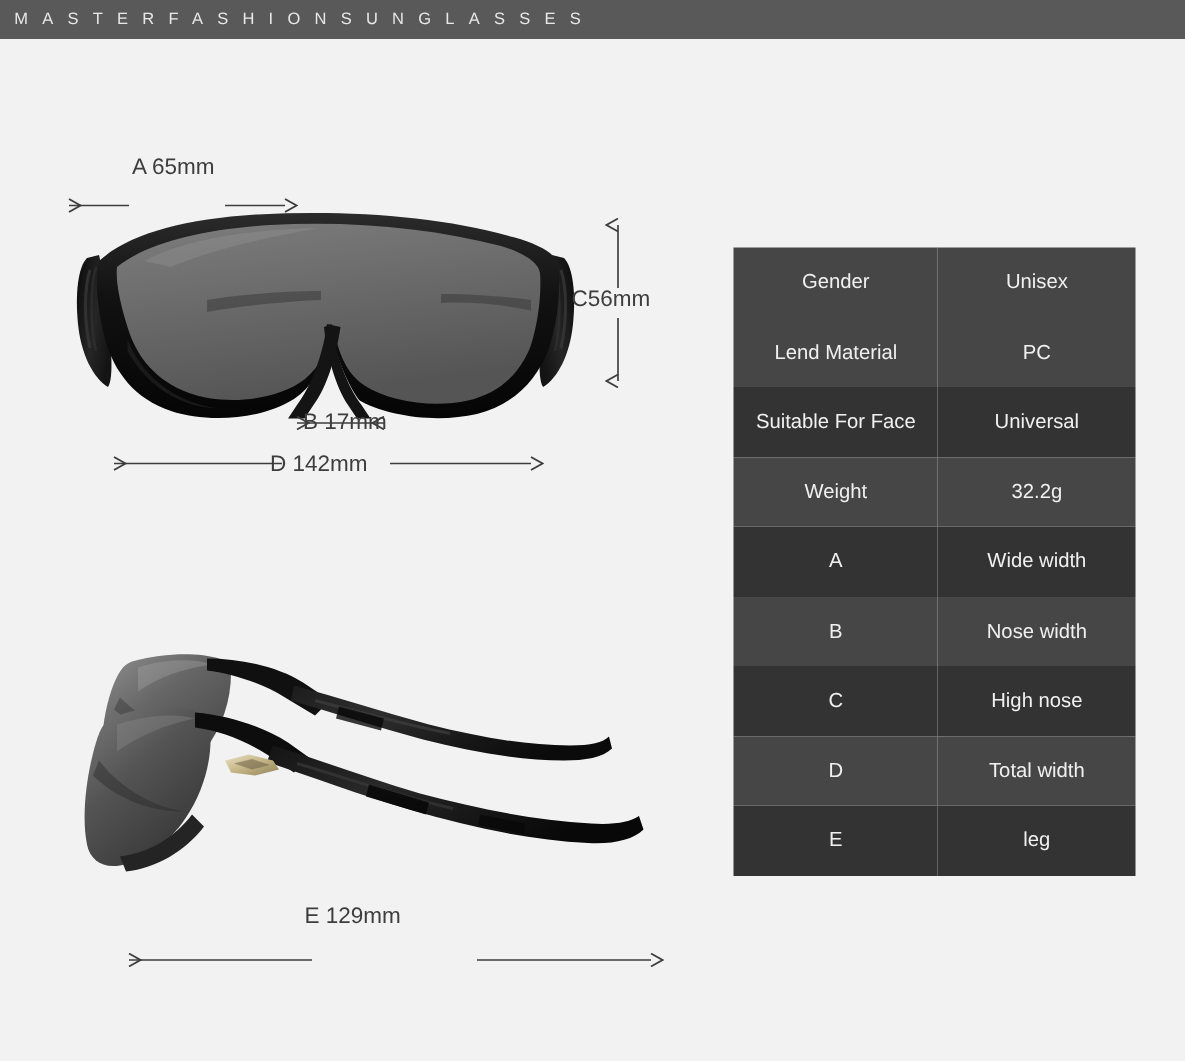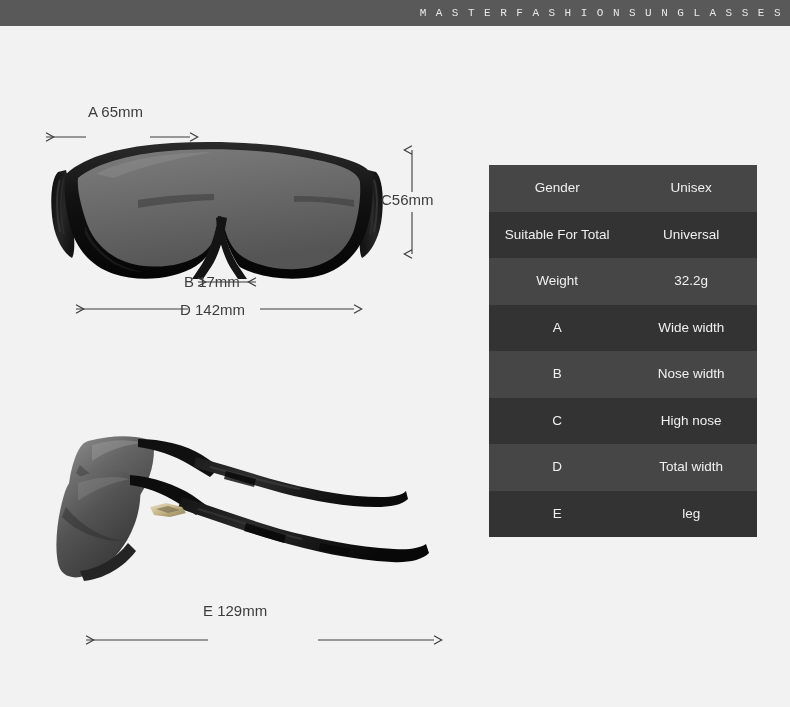--- a/index.html
+++ b/index.html
@@ -16,22 +16,21 @@
   }
 
   
   #brand-bar {
     position: absolute;
     left: 0; top: 0;
     width: 790px; height: 26px;
     background: #595959;
     display: flex;
     align-items: center;
-    justify-content: flex-end;
-    font-family: Liberation Mono, monospace;
+    justify-content: flex-start;
   }
   #brand-bar .brand-text {
     color: #e8e8e8;
     font-size: 11px;
     letter-spacing: 9.5px;
     text-indent: 9.5px;
     font-weight: 400;
     white-space: nowrap;
   }
 
@@ -210,21 +209,21 @@
       </marker>
     </defs>
     <line x1="8" y1="48" x2="8" y2="6" stroke="#3d3d3d" stroke-width="1.1" marker-end="url(#arrU)"></line>
     <line x1="8" y1="68" x2="8" y2="110" stroke="#3d3d3d" stroke-width="1.1" marker-end="url(#arrD)"></line>
   </svg>
   <div class="dim-label" style="left:381px; top:165px;">C56mm</div>
 
   <svg class="dim-svg" style="left:192px; top:250px;" width="70" height="12">
     <line x1="64" y1="6" x2="6" y2="6" stroke="#3d3d3d" stroke-width="1.1" marker-start="url(#arrR)" marker-end="url(#arrL)"></line>
   </svg>
-  <div class="dim-label" style="left:184px; top:247px;">B 17mm</div>
+  <div class="dim-label" style="left:202px; top:247px;">B 17mm</div>
 
   <svg class="dim-svg" style="left:70px; top:276px;" width="290" height="14">
     <line x1="118" y1="7" x2="6" y2="7" stroke="#3d3d3d" stroke-width="1.1" marker-end="url(#arrL)"></line>
     <line x1="190" y1="7" x2="284" y2="7" stroke="#3d3d3d" stroke-width="1.1" marker-end="url(#arrR)"></line>
   </svg>
   <div class="dim-label" style="left:180px; top:275px;">D 142mm</div>
 
   <svg class="product-photo" style="left:50px; top:405px;" width="395" height="165" viewBox="0 0 395 165">
     <defs>
       <linearGradient id="sideLensGrad" x1="0.1" y1="0" x2="0.8" y2="1">
@@ -323,22 +322,26 @@
     <line x1="238" y1="7" x2="354" y2="7" stroke="#3d3d3d" stroke-width="1.1" marker-end="url(#arrR)"></line>
   </svg>
   <div class="dim-label" style="left:203px; top:576px;text-align:right;">E 129mm</div>
 
   <table id="spec-table">
     <tbody>
         <tr class="row-odd">
           <td class="col-key">Gender</td>
           <td class="col-value">Unisex</td>
         </tr>
+        <tr class="row-odd">
+          <td class="col-key">Lend Material</td>
+          <td class="col-value">PC</td>
+        </tr>
         <tr class="row-even">
-          <td class="col-key">Suitable For Total</td>
+          <td class="col-key">Suitable For Face</td>
           <td class="col-value">Universal</td>
         </tr>
         <tr class="row-odd">
           <td class="col-key">Weight</td>
           <td class="col-value">32.2g</td>
         </tr>
         <tr class="row-even">
           <td class="col-key">A</td>
           <td class="col-value">Wide width</td>
         </tr>

